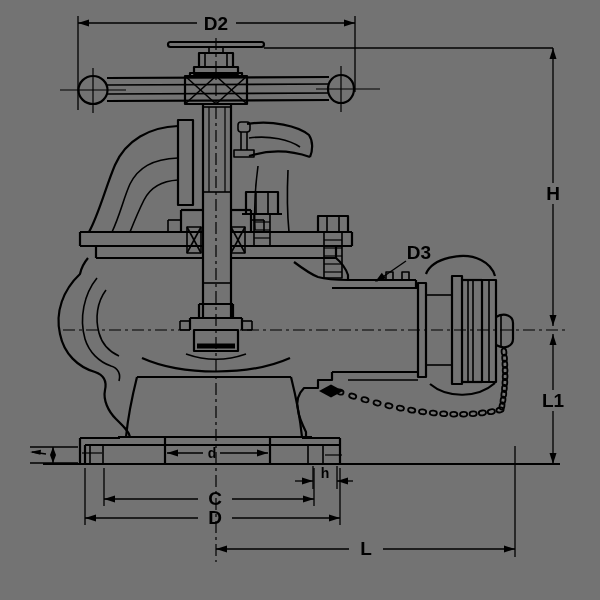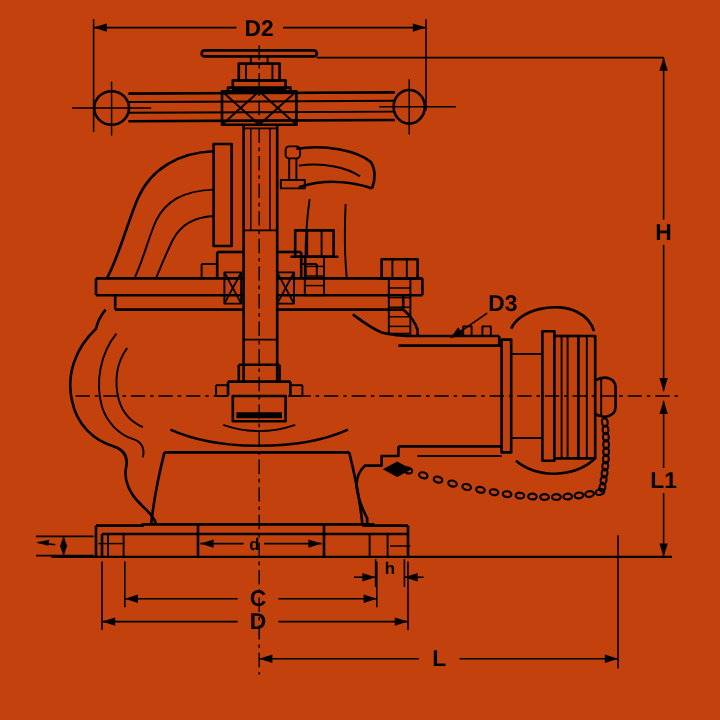--- a/index.html
+++ b/index.html
@@ -1,16 +1,16 @@
 <!DOCTYPE html>
 <html><head>
 <meta charset="utf-8">
 <style>
   html,body{margin:0;padding:0;background:#ffffff;}
-  #stage{width:600px;height:600px;background:#c2410c;position:relative;font-family:"Liberation Sans",sans-serif;}
+  #stage{width:600px;height:600px;background:#737373;position:relative;font-family:"Liberation Sans",sans-serif;}
   svg{display:block;}
   .obj{fill:none;stroke:#000;stroke-width:2.2;stroke-linejoin:round;}
   .med{fill:none;stroke:#000;stroke-width:1.6;stroke-linejoin:round;}
   .thin{fill:none;stroke:#000;stroke-width:1.2;}
   .dim{fill:none;stroke:#000;stroke-width:1.3;}
   .cl{fill:none;stroke:#000;stroke-width:1.2;stroke-dasharray:12 4 3 4;}
   .arr{fill:#000;stroke:none;}
   .lbl{font-family:"Liberation Sans",sans-serif;font-weight:bold;font-size:19px;fill:#000;text-anchor:middle;}
   .lbl-sm{font-family:"Liberation Sans",sans-serif;font-weight:bold;font-size:14px;fill:#000;text-anchor:middle;}
 </style>

